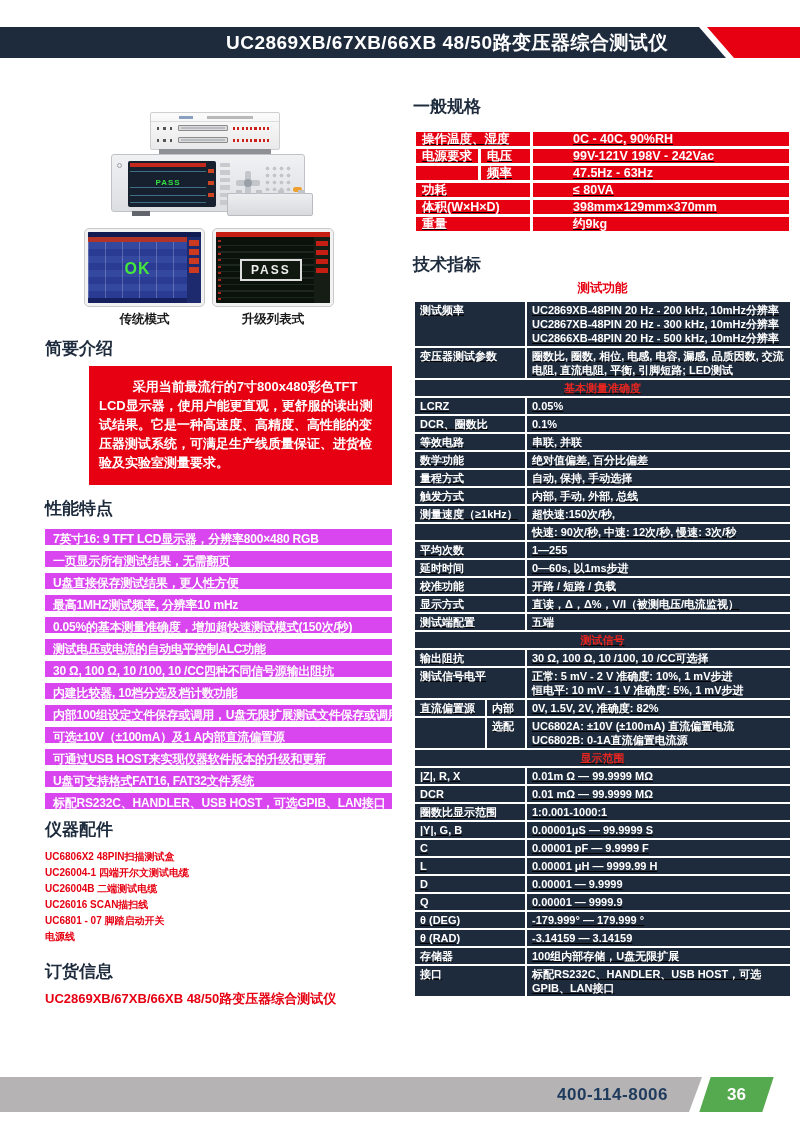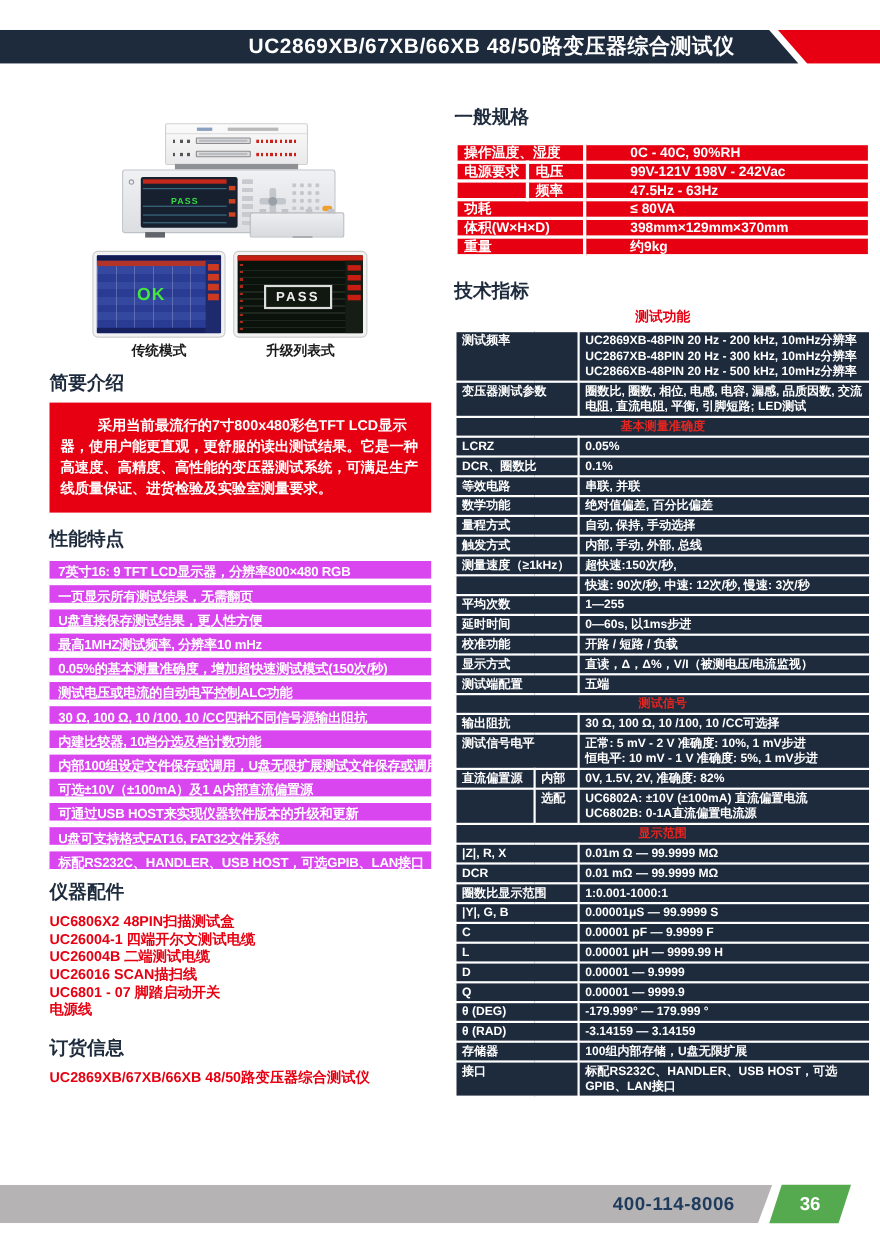--- a/index.html
+++ b/index.html
@@ -82,37 +82,37 @@
     border:2px solid #ddd; font-size:12px; font-weight:800; letter-spacing:2px; background:#10180f; }
   .sl-right { position:absolute; right:0; top:5px; bottom:0; width:16px; background:#151d15; }
   .sl-right i { display:block; margin:4px 2px; height:5px; background:#c61e12; }
   .caption { position:absolute; top:219px; text-align:center; font-size:12.5px; font-weight:800; color:#1a1a1a; }
   .cap-trad { left:40px; width:119px; }
   .cap-list { left:168px; width:120px; }
 
   
   .intro-title { margin:8px 0 6px; }
   .intro-box { background:#e60012; color:#fff; font-weight:700; font-size:13px; line-height:19px;
-    padding:11px 10px 13px; }
+    padding:11px 10px 13px;margin-left:44px; }
   .intro-box p { text-indent:2.6em; }
 
   
   .feat-title { margin:13px 0 9px; }
   .feature-item { background:#d946ef; color:#fff; font-weight:700; font-size:12px; letter-spacing:-0.2px;
     height:16px; line-height:20px; padding:0 8px; margin-bottom:6px; white-space:nowrap; overflow:hidden; }
 
   
   .acc-title { margin:10px 0 8px; }
-  .red-list div { color:#e60012; font-weight:700; font-size:13px; line-height:16px; }
+  .red-list div { color:#e60012; font-weight:700; font-size:10px; line-height:16px; }
   .order-title { margin:16px 0 7px; }
   .order-text { color:#e60012; font-weight:700; font-size:13px; }
 
   
   .gen-title { margin:4px 0 11px; }
-  table { border-collapse:collapse; width:100%; }
+  table { border-collapse:collapse; width:100%;text-decoration:underline; }
   table.general td { background:#e60012; color:#fff; font-weight:700; font-size:12.5px;
     border:3px solid #fff; height:16.5px; padding:0 6px; line-height:14px; white-space:nowrap; }
   table.general td.k-label { width:57px; }
   table.general td.k-sub { width:52px; }
   table.general td.k-value { padding-left:40px; }
 
   .tech-title { margin:20px 0 4px; }
   .pre-section { text-align:center; color:#e60012; font-weight:700; font-size:12.5px; margin-bottom:3px; }
   table.tech td { background:#1e2b3d; color:#fff; font-weight:700; font-size:11px;
     border:2px solid #fff; padding:1px 5px; line-height:14px; vertical-align:top; }

